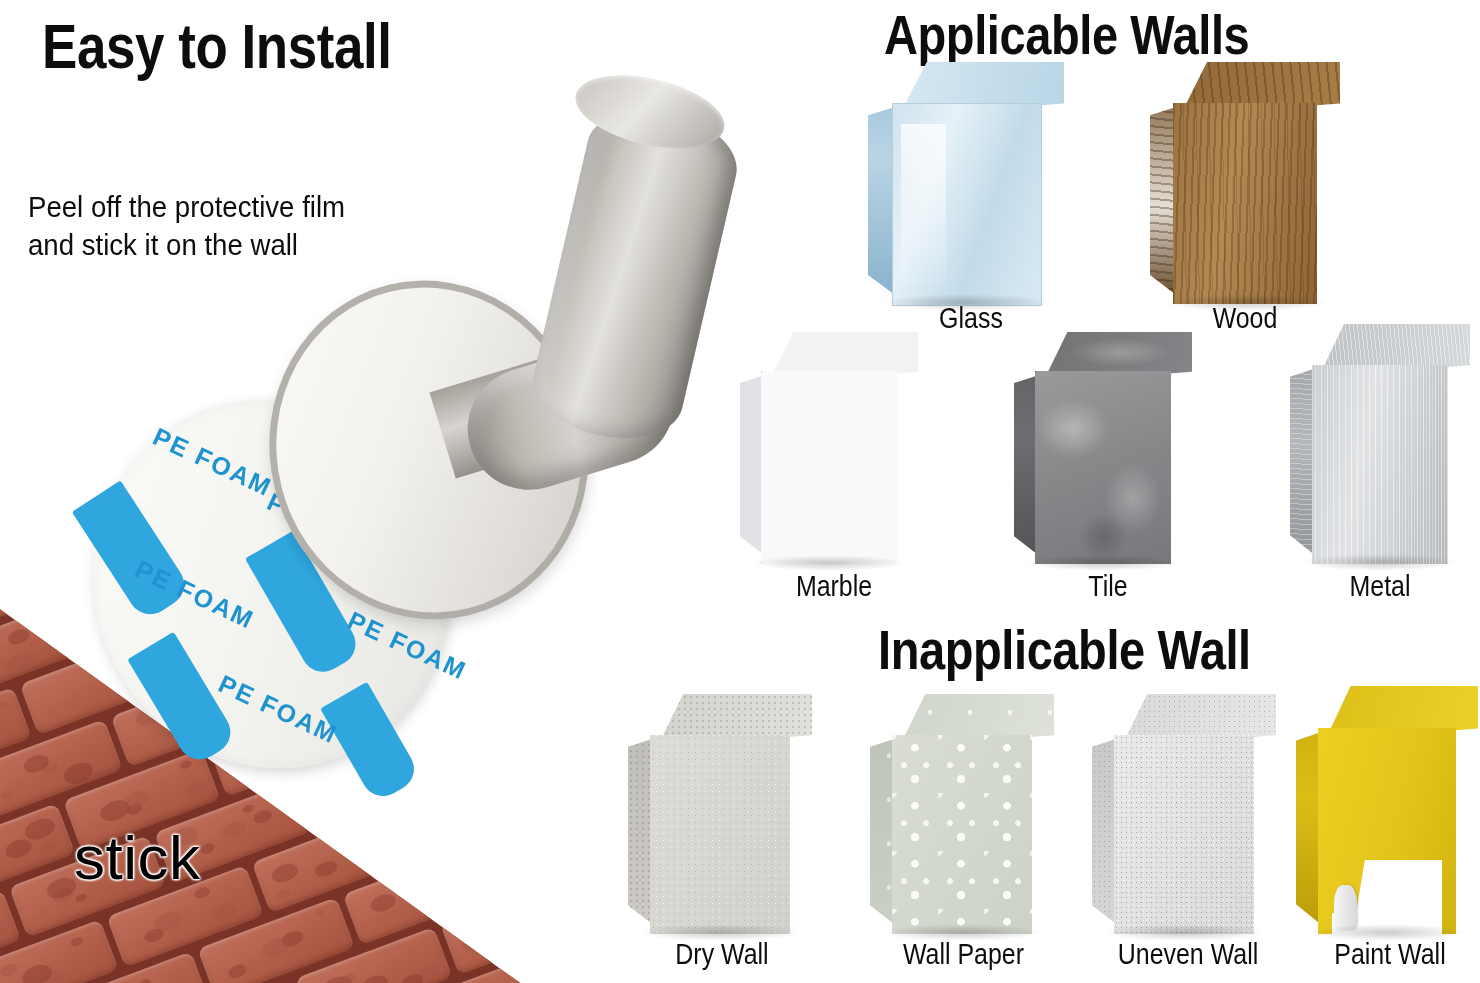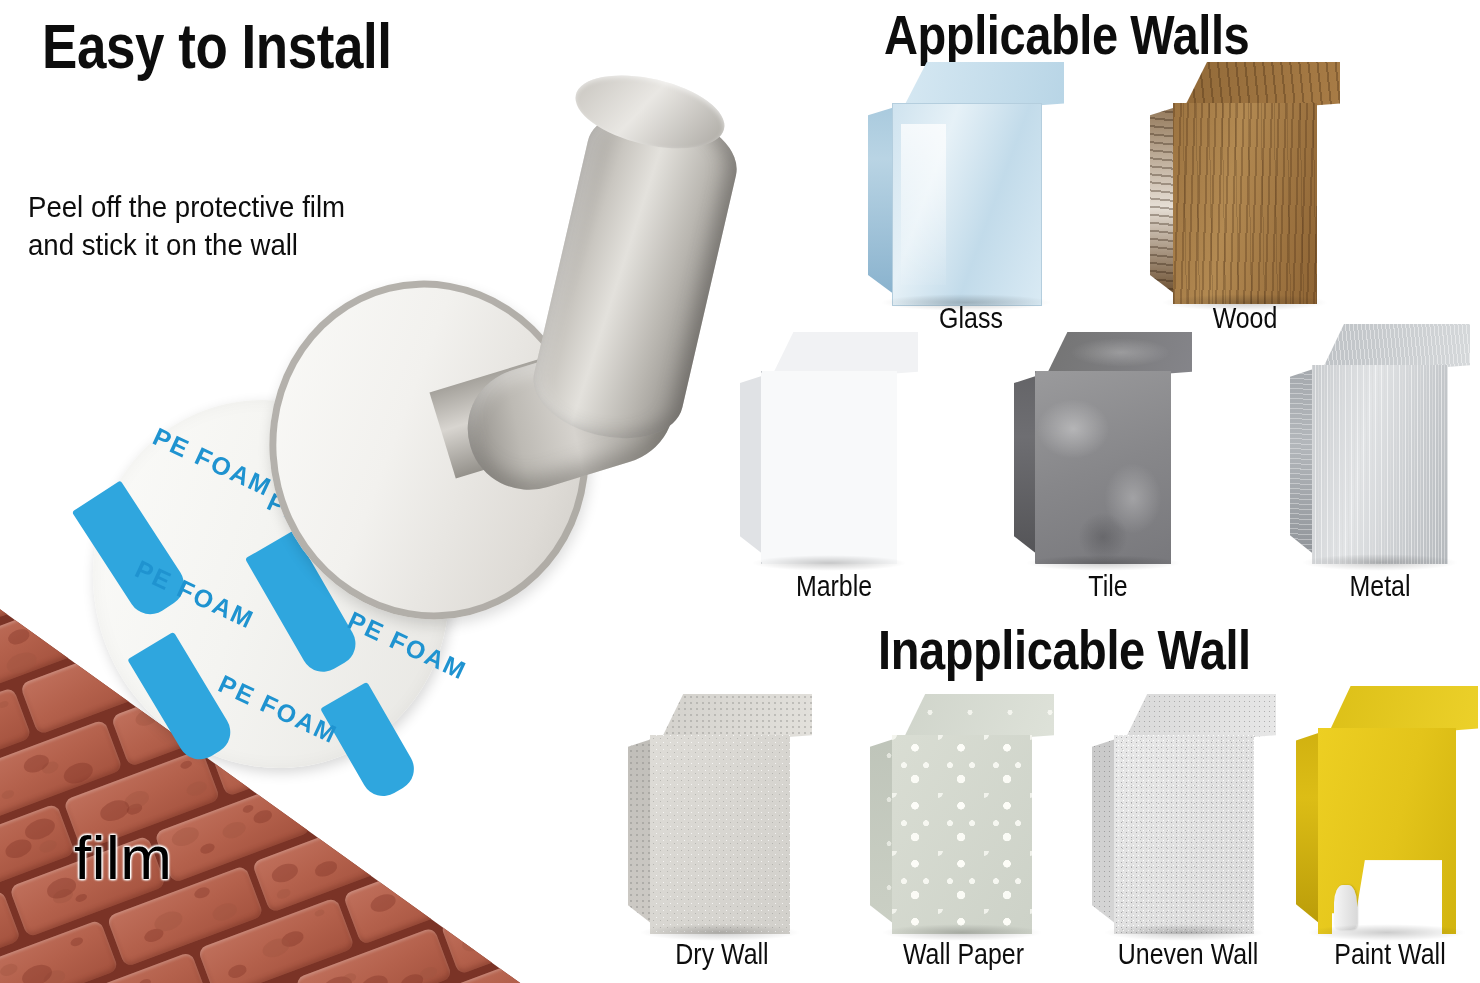--- a/index.html
+++ b/index.html
@@ -403,21 +403,21 @@
         <div class="brow">
           <div class="brick" style="left: 472px; top: 4px; width: 148px;"></div>
           <div class="brick" style="left: 627px; top: 4px; width: 148px;">
             <div class="spk2" style="width: 24px; height: 14.88px; left: 10px; top: 22px;"></div>
           </div>
         </div>
         <div class="brow"></div>
         <div class="brow"></div>
       </div>
   </div>
-  <div id="wall-label">film</div>
+  <div id="wall-label">stick</div>
 
   <div id="pad">
     <div id="padbody"></div>
     <div class="tab" style="left:38px;top:28px;width:58px;height:132px;transform:rotate(-6deg);"></div>
     <div class="tab" style="left:18px;top:186px;width:54px;height:126px;transform:rotate(-4deg);"></div>
     <div class="tab" style="left:168px;top:150px;width:56px;height:140px;transform:rotate(-3deg);"></div>
     <div class="tab" style="left:166px;top:318px;width:54px;height:110px;transform:rotate(-3deg);"></div>
     <div class="foamtxt" style="left:64px;top:96px;transform:rotate(52deg);">PE FOAM</div>
     <div class="foamtxt" style="left:86px;top:236px;transform:rotate(52deg);">PE FOAM</div>
     <div class="foamtxt" style="left:212px;top:96px;transform:rotate(52deg);">PE FOAM</div>

